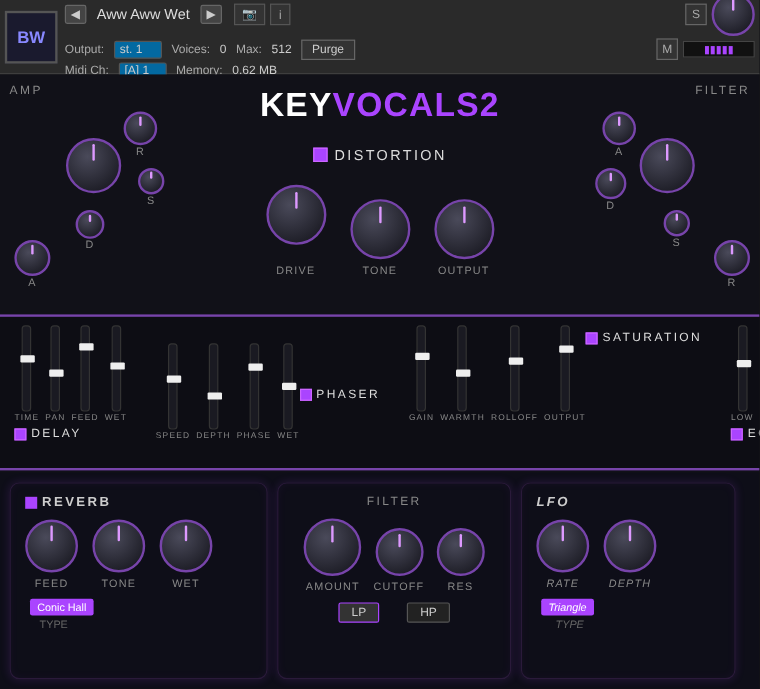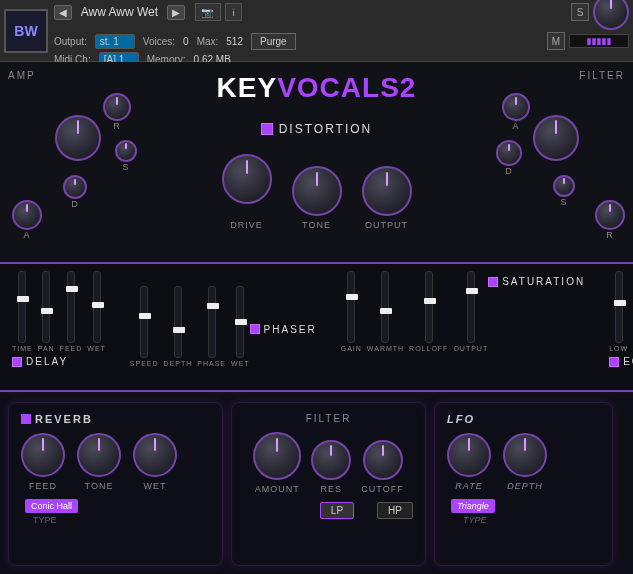--- a/index.html
+++ b/index.html
@@ -268,21 +268,21 @@
     .filter-knobs {
       display: flex;
       gap: 10px;
       align-items: flex-end;
       justify-content: center;
       margin-bottom: 8px;
     }
     .filter-buttons {
       display: flex;
       gap: 23px;
-      justify-content: flex-end;
+      justify-content: center;
     }
     .filter-btn {
       background: #222;
       border: 1px solid #555;
       color: #ccc;
       font-size: 10px;
       padding: 2px 10px;
       cursor: pointer;
       border-radius: 2px;
     }
@@ -637,25 +637,25 @@
 
     <div class="filter-panel panel-glow">
       <div class="filter-panel-title">FILTER</div>
       <div class="filter-knobs">
         <div class="col">
           <div class="knob-styled" style="width:48px;height:48px;"></div>
           <span class="knob-label" style="margin-top:4px;">AMOUNT</span>
         </div>
         <div class="col">
           <div class="knob-styled" style="width:40px;height:40px;"></div>
+          <span class="knob-label" style="margin-top:4px;">CUTOFF</span>
+        </div>
+        <div class="col">
+          <div class="knob-styled" style="width:40px;height:40px;"></div>
           <span class="knob-label" style="margin-top:4px;">RES</span>
-        </div>
-        <div class="col">
-          <div class="knob-styled" style="width:40px;height:40px;"></div>
-          <span class="knob-label" style="margin-top:4px;">CUTOFF</span>
         </div>
       </div>
       <div class="filter-buttons">
         <button class="filter-btn active">LP</button>
         <button class="filter-btn">HP</button>
       </div>
     </div>
 
     <div class="lfo-panel panel-glow">
       <div class="panel-title">

